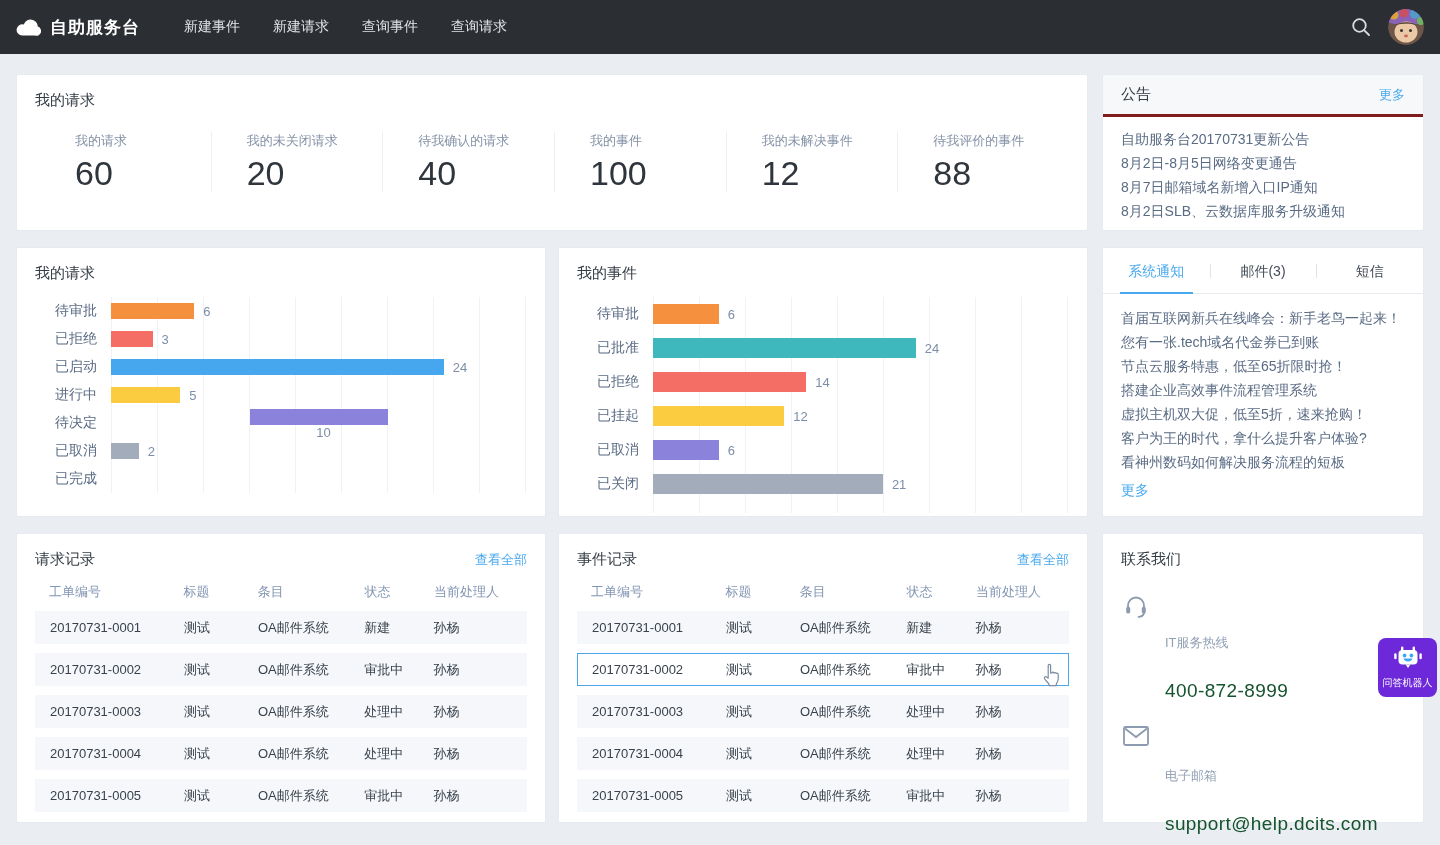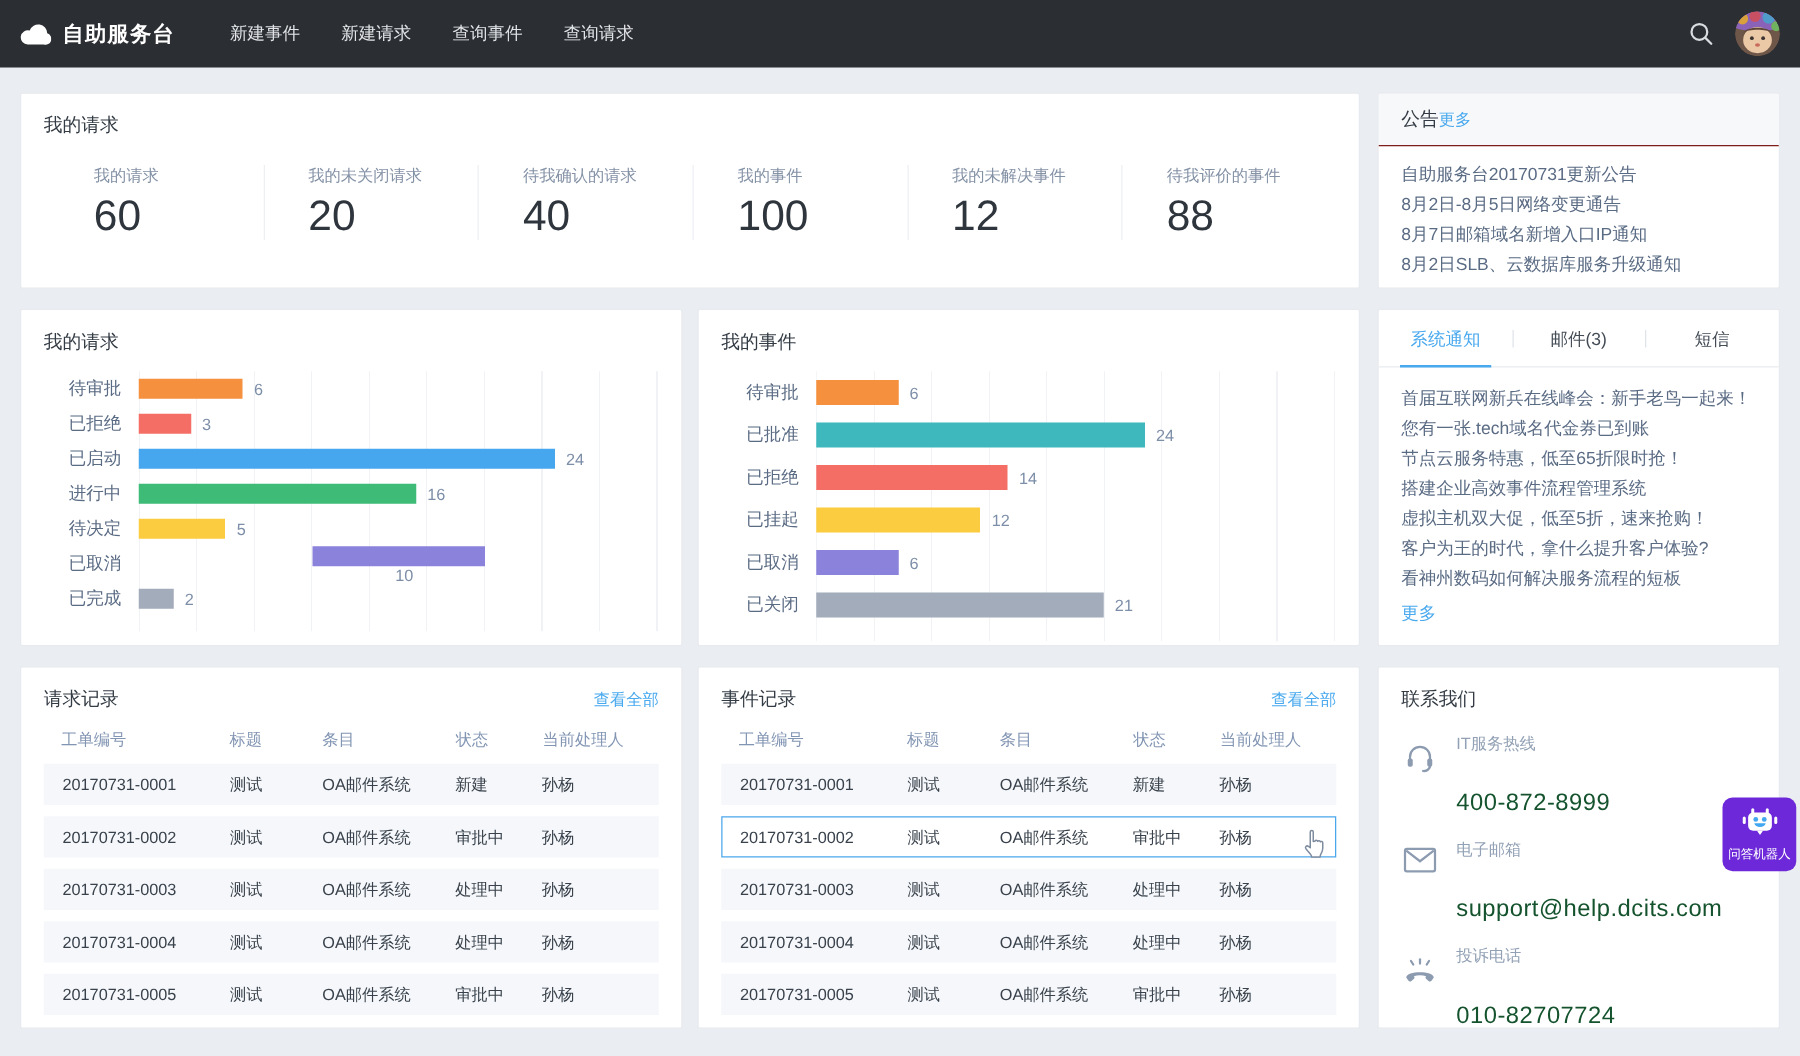--- a/index.html
+++ b/index.html
@@ -28,22 +28,22 @@
   .link-blue { color:#49A9EE; font-size:13px; cursor:pointer; text-decoration:none; }
   
   .stats-panel { height:157px; padding:16px 18px; }
   .stats-row { display:flex; margin-top:22px; }
   .stat { flex:1; padding-left:35px; border-left:1px solid #EDF0F3; }
   .stat:first-child { border-left:none; padding-left:40px; }
   .stat-label { font-size:13px; color:#8492A6; margin-bottom:5px; }
   .stat-value { font-size:34px; font-weight:300; color:#2F353C; line-height:1.1; }
   
   .ann-panel { height:157px; }
-  .panel-head { height:42px; display:flex; align-items:center; 
-                padding:0 18px; background:#F7F8FA; border-bottom:1px solid #7f1d1d; }
+  .panel-head { height:42px; display:flex; align-items:center; justify-content:space-between;
+                padding:0 18px; background:#F7F8FA; border-bottom:3px solid #7f1d1d; }
   .ann-list { padding:10px 18px 0 18px; list-style:none; }
   .ann-list li { font-size:14px; color:#5A6B84; line-height:24px; cursor:pointer;
                  white-space:nowrap; overflow:hidden; }
   
   .chart-panel { height:270px; padding:16px 18px 0 18px; }
   .chart-body { display:flex; gap:14px; margin-top:14px; }
   .c-labels { display:flex; flex-direction:column; width:62px; flex:none; }
   .c-label { text-align:right; font-size:14px; color:#5A6B84; display:flex;
              align-items:center; justify-content:flex-end; }
   .c-plot { flex:1; padding-bottom:12px;
@@ -70,21 +70,21 @@
   .tab.active { color:#49A9EE; }
   .tab.active::after { content:""; position:absolute; left:16%; right:16%; bottom:-1px;
          height:2px; background:#49A9EE; }
   .notif-list { padding:12px 18px 0 18px; list-style:none; }
   .notif-list li { font-size:14px; color:#5A6B84; line-height:24px; cursor:pointer; white-space:nowrap; overflow:hidden; }
   .notif-more { display:inline-block; margin:8px 0 0 18px; font-size:14px; }
   
   .contact-panel { height:290px; padding:16px 18px 14px 18px; display:flex; flex-direction:column; }
   .contact-entry { display:flex; margin-top:17px; gap:14px; }
   .contact-icon { width:30px; flex:none; display:flex; justify-content:center; padding-top:6px; }
-  .contact-label { font-size:13px; color:#92A1B5; margin-bottom:4px; }
+  .contact-label { font-size:13px; color:#92A1B5; margin-bottom:4px;margin-top:48px; }
   .contact-value { font-size:19px; font-weight:300; color:#14532d; letter-spacing:.4px;margin-top:28px; }
   .feedback-row { margin-top:auto; border-top:1px solid #EBEEF2; padding-top:16px;
                   display:flex; align-items:center; gap:14px; cursor:pointer; }
   .feedback-row .contact-icon { padding-top:0; }
   .feedback-label { font-size:15px; color:#49A9EE;margin-left:20px; }
   
   .robot-btn { position:absolute; top:638px; right:3px; width:59px; height:59px;
                background:#6d28d9; border-radius:8px; display:flex; flex-direction:column;
                align-items:center; justify-content:center; cursor:pointer; z-index:20; }
   .robot-label { color:#FFFFFF; font-size:10px; margin-top:1px; }
@@ -195,24 +195,20 @@
               </div>
               <div class="c-row" style="height: 28px;">
                 <div class="c-bar" style="height: 16px; width: 10%; background: rgb(244, 110, 101);"></div>
                 <span class="c-val">3</span>
               </div>
               <div class="c-row" style="height: 28px;">
                 <div class="c-bar" style="height: 16px; width: 80%; background: rgb(71, 167, 238);"></div>
                 <span class="c-val">24</span>
               </div>
               <div class="c-row" style="height: 28px;">
-                <div class="c-bar" style="height: 16px; width: 53.3333%; background: rgb(62, 187, 119);"></div>
-                <span class="c-val">16</span>
-              </div>
-              <div class="c-row" style="height: 28px;">
                 <div class="c-bar" style="height: 16px; width: 16.6667%; background: rgb(251, 203, 64);"></div>
                 <span class="c-val">5</span>
               </div>
               <div class="c-row" style="height: 28px; flex-direction: column;">
                 <div class="c-bar" style="height: 16px; width: 33.3333%; background: rgb(139, 130, 220);"></div>
                 <span class="c-val">10</span>
               </div>
               <div class="c-row" style="height: 28px;">
                 <div class="c-bar" style="height: 16px; width: 6.66667%; background: rgb(162, 172, 186);"></div>
                 <span class="c-val">2</span>

